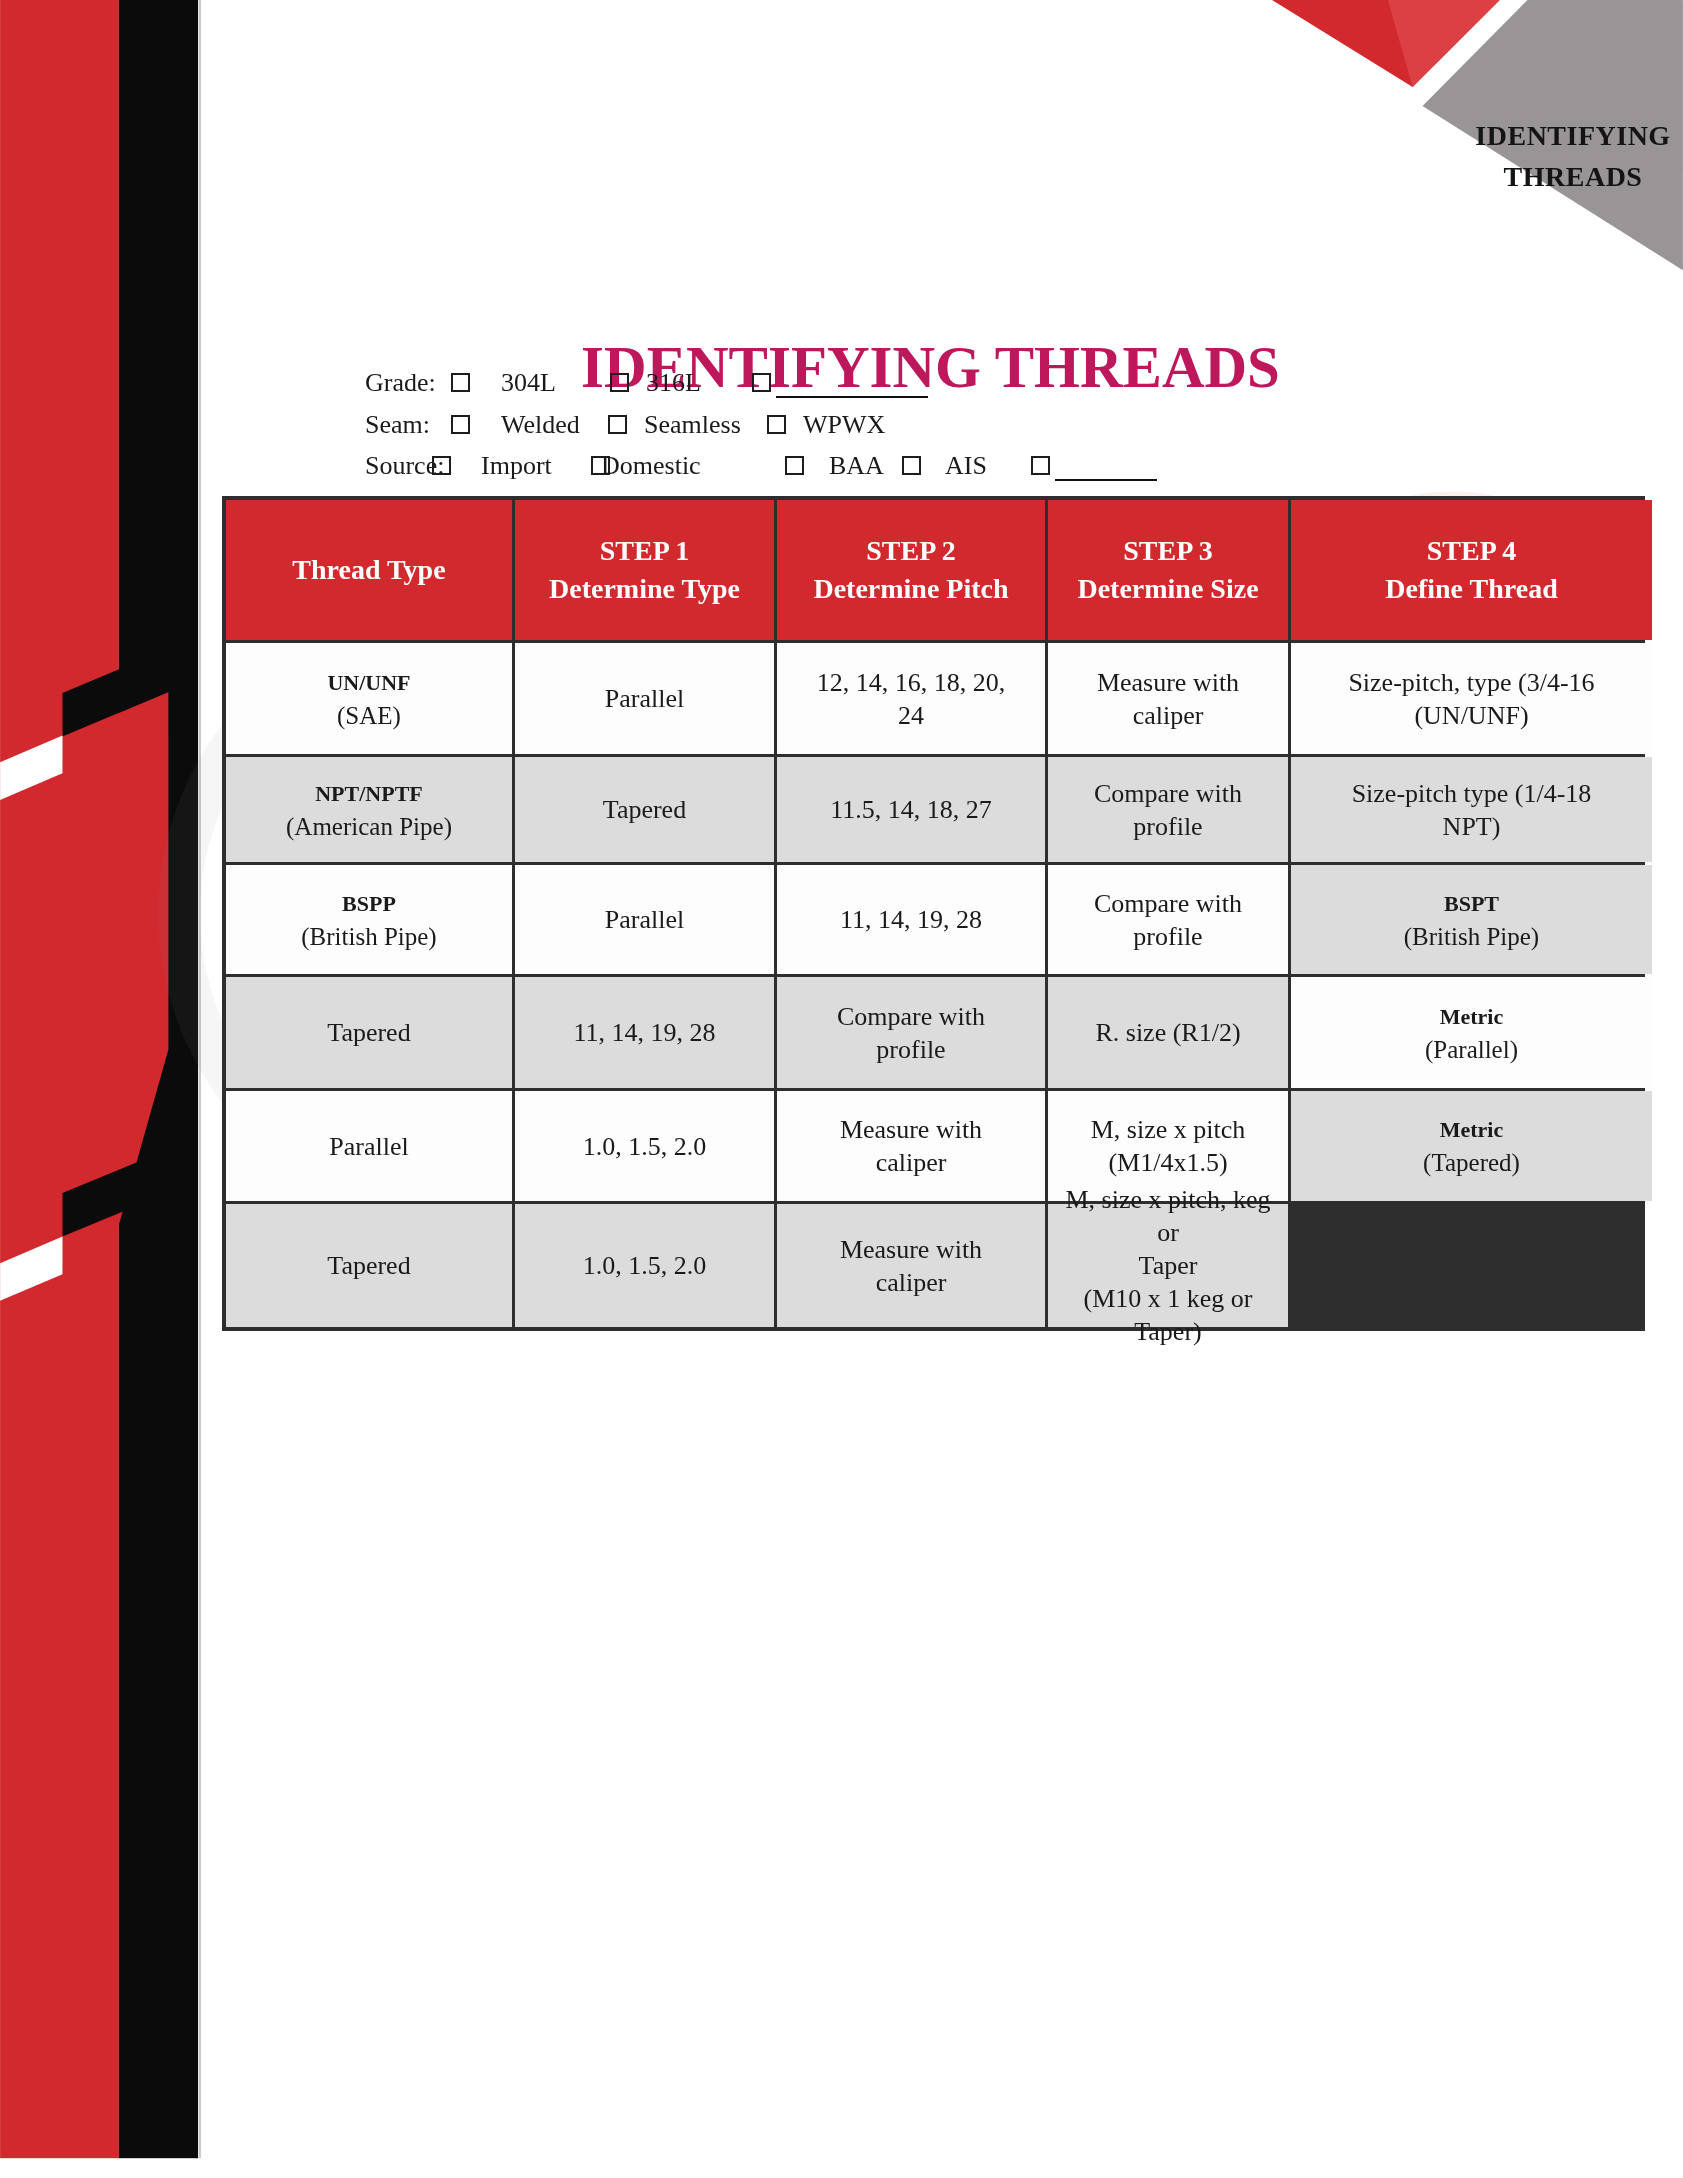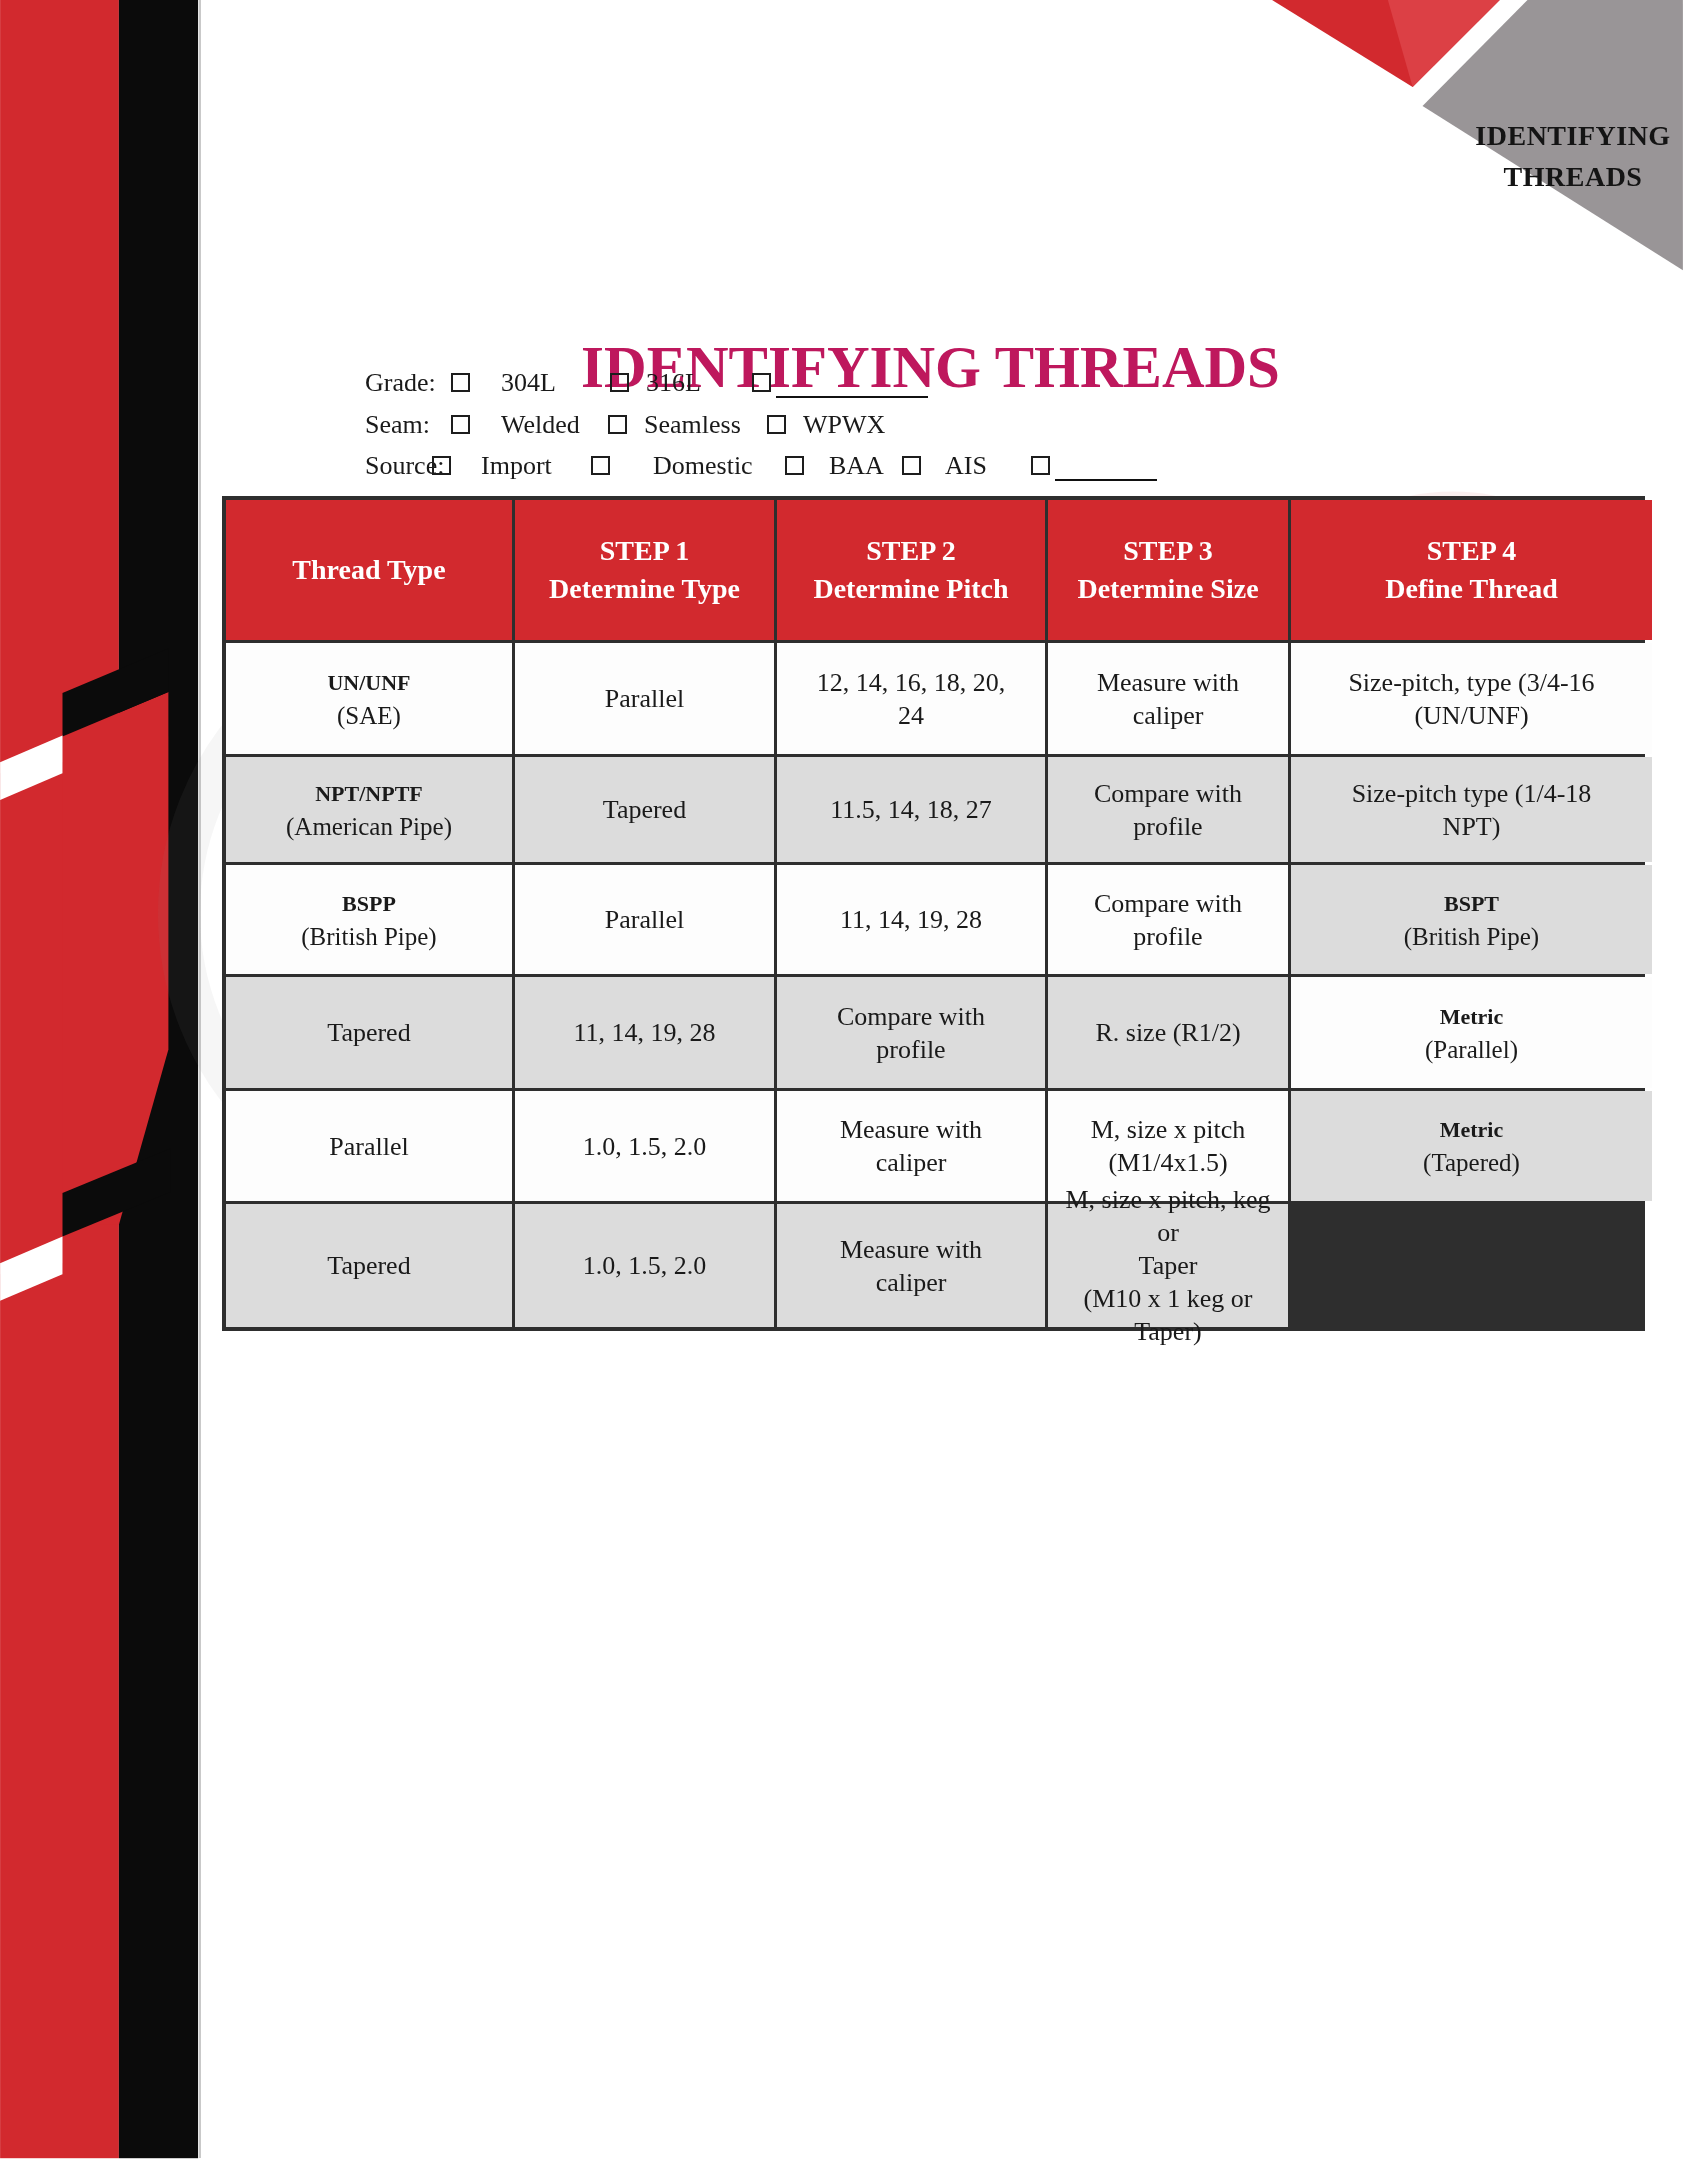--- a/index.html
+++ b/index.html
@@ -115,21 +115,21 @@
     <span class="opt" style="left:633px">Seamless</span>
     <span class="cbx" style="left:767px"></span>
     <span class="opt" style="left:792px">WPWX</span>
   </div>
 
   <div class="cbrow" style="top:451px">
     <span class="lbl" style="left:354px">Source:</span>
     <span class="cbx" style="left:432px"></span>
     <span class="opt" style="left:470px">Import</span>
     <span class="cbx" style="left:591px"></span>
-    <span class="opt" style="left:642px">Domestic</span>
+    <span class="opt" style="left:590px">Domestic</span>
     <span class="cbx" style="left:785px"></span>
     <span class="opt" style="left:818px">BAA</span>
     <span class="cbx" style="left:902px"></span>
     <span class="opt" style="left:934px">AIS</span>
     <span class="cbx" style="left:1031px"></span>
     <span class="blank" style="left:1055px;width:102px"></span>
   </div>
 
   <div class="tbl">
 

